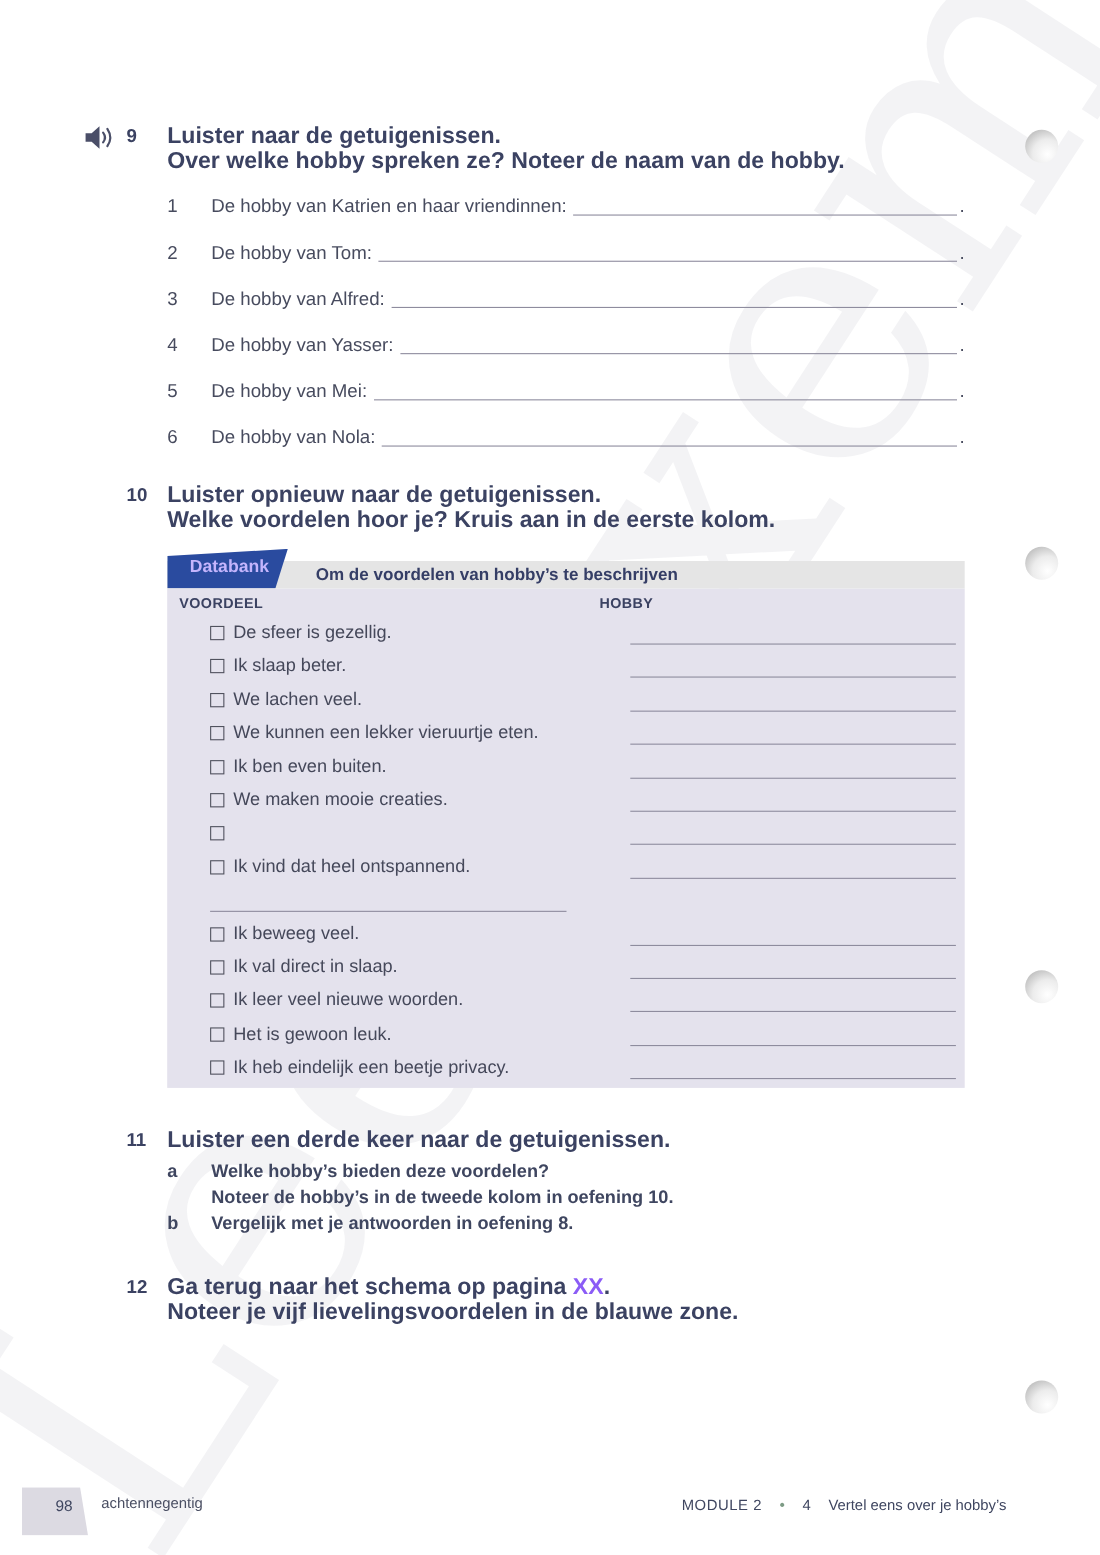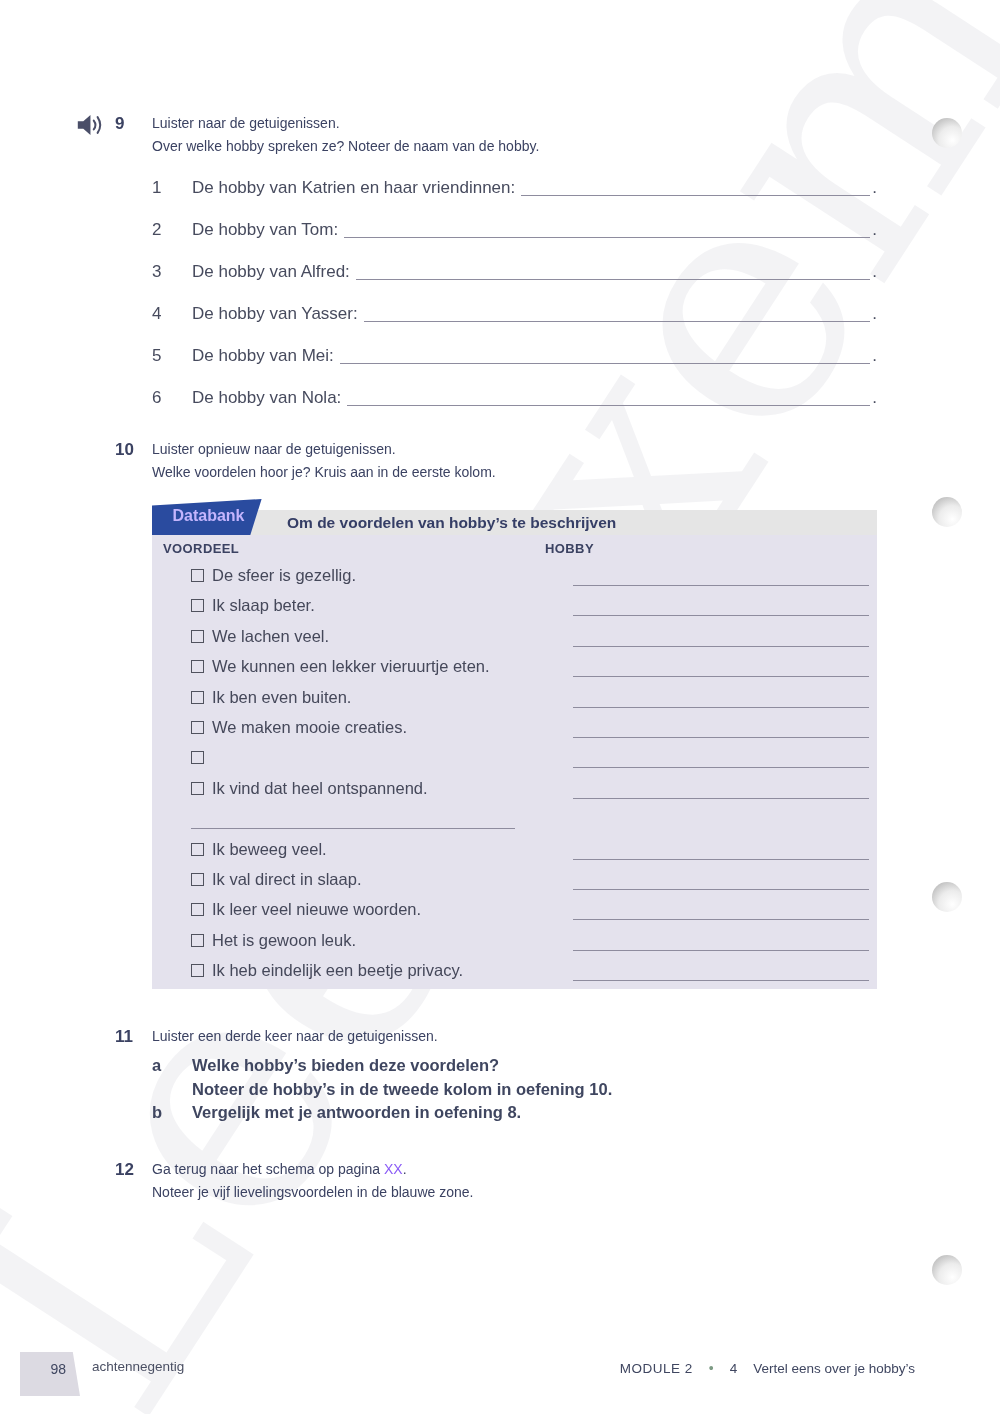--- a/index.html
+++ b/index.html
@@ -8,21 +8,21 @@
   
   .watermark{position:absolute;left:-118px;top:1265px;transform:rotate(-57deg);transform-origin:0 0;
              font-family:"DejaVu Serif",serif;font-size:330px;white-space:nowrap;
              color:rgba(90,90,115,0.07);z-index:0;pointer-events:none;}
   
   .hole{position:absolute;width:30px;height:30px;border-radius:50%;left:932px;
         background:radial-gradient(circle at 68% 74%, #ffffff 0%, #ececec 45%, #a9a9a9 100%);}
   
   .ex-head{position:absolute;display:flex;align-items:flex-start;z-index:1;}
   .ex-num{width:37px;flex-shrink:0;font-weight:700;font-size:17px;color:#3b4262;line-height:23px;}
-  .ex-title{font-weight:400;font-size:14px;color:#3b4262;line-height:23px;}
+  .ex-title{font-weight:700;font-size:21px;color:#3b4262;line-height:23px;}
   .spk{margin:2px 8px 0 0;width:32px;flex-shrink:0;}
   
   .items9{position:absolute;left:152px;top:176px;width:725px;z-index:1;}
   .item9{display:flex;align-items:flex-start;height:42px;font-size:17px;line-height:24px;color:#474b5e;}
   .inum{width:40px;flex-shrink:0;}
   .fill{flex:1;height:19px;border-bottom:1px solid #8e8c9e;margin-left:6px;}
   .dot{margin-left:2px;}
   
   .databank{position:absolute;left:152px;top:499px;width:725px;z-index:1;}
   .db-tab{position:absolute;left:0;top:0;width:113px;height:36px;background:#2a4b9f;

